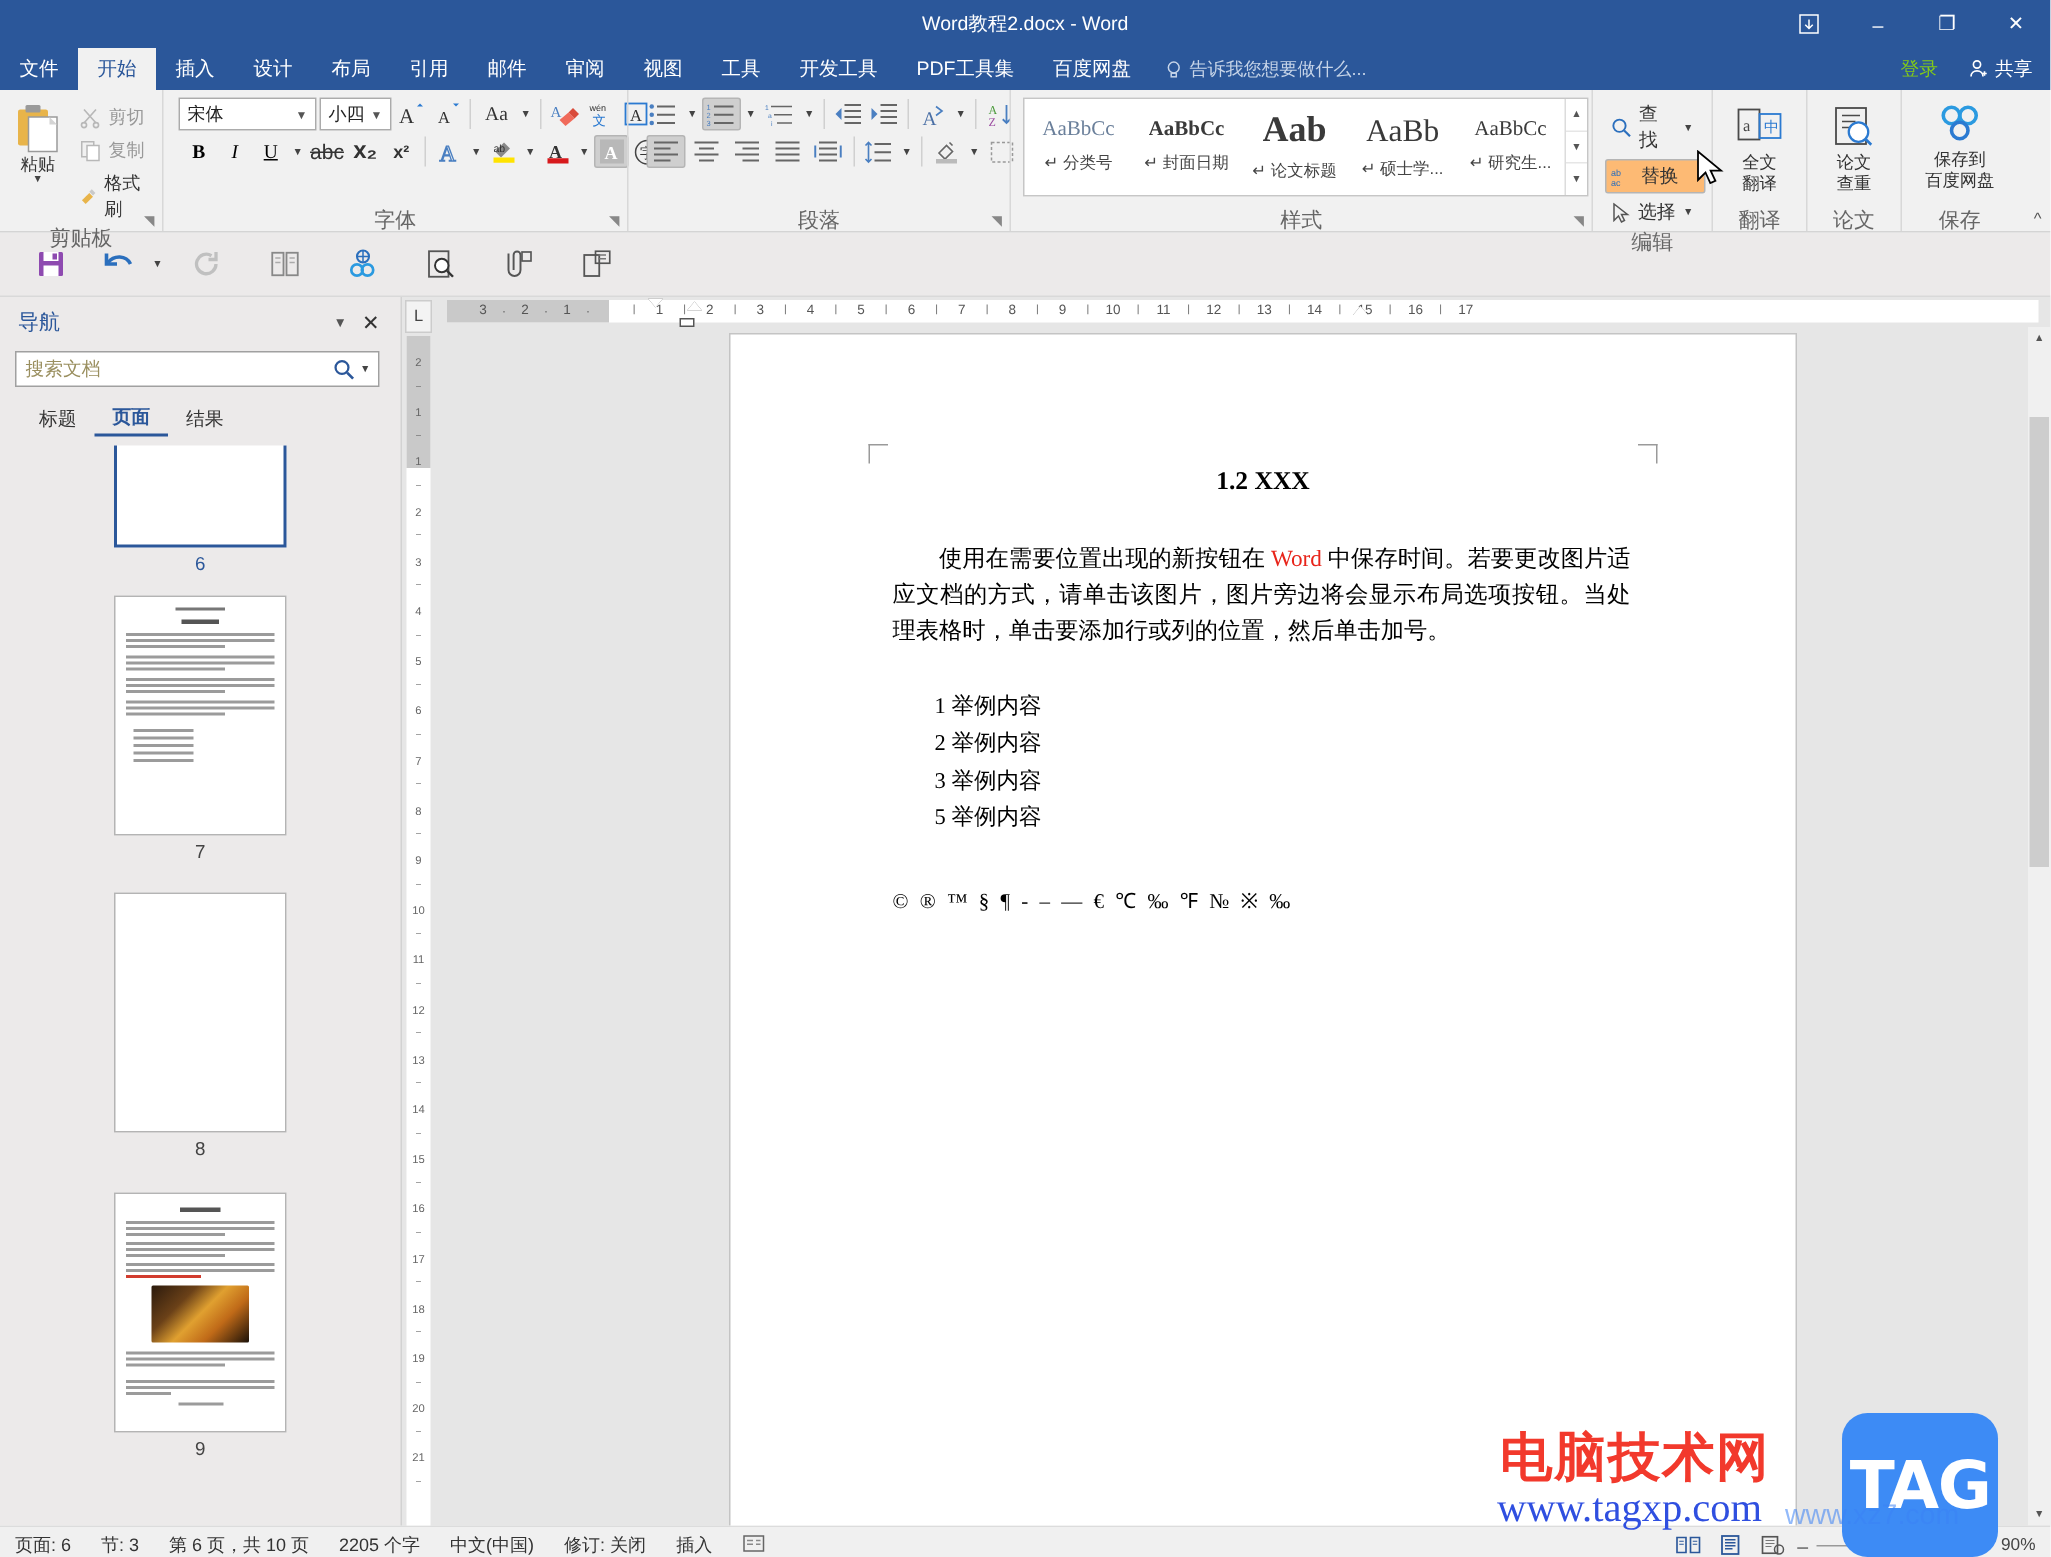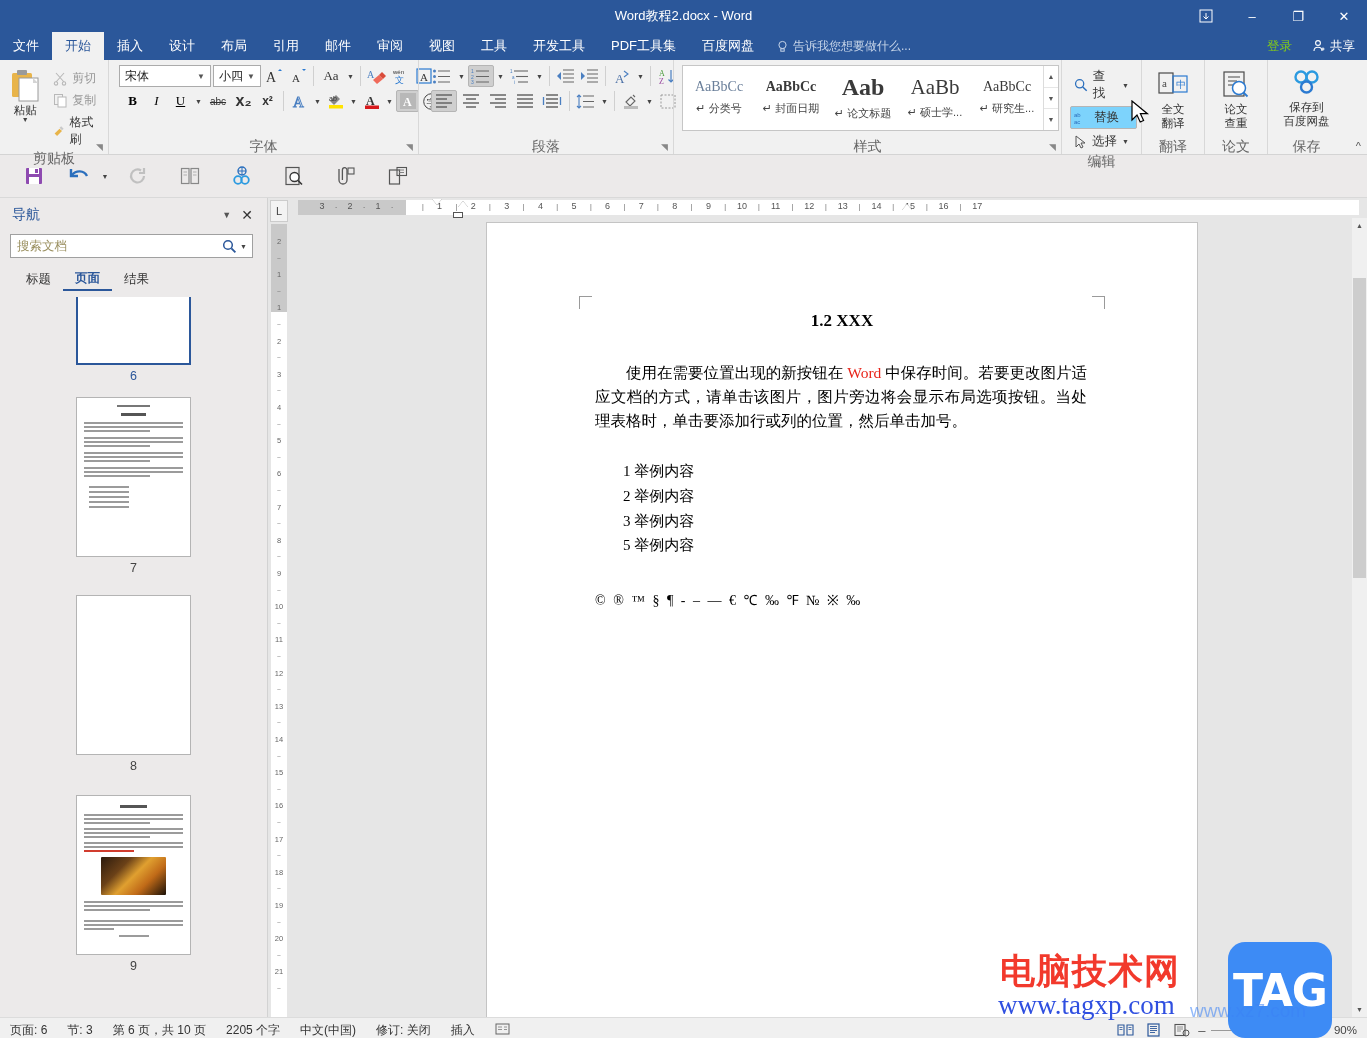--- a/index.html
+++ b/index.html
@@ -81,21 +81,21 @@
     border: 1px solid transparent; padding: 2px 0; }
   .sty-prev { font-family: "Liberation Serif", serif; color: #3a3a3a; line-height: 1; white-space: nowrap; overflow: hidden; }
   .sty-name { font-size: 11px; color: #444; margin-top: 7px; white-space: nowrap; max-width: 70px; overflow: hidden; text-overflow: ellipsis; }
   .gal-scroll { width: 15px; border-left: 1px solid #dcdcdc; display: flex; flex-direction: column; }
   .gal-scroll div { flex: 1; display: flex; align-items: center; justify-content: center; font-size: 7px; color: #555; }
   .gal-scroll div + div { border-top: 1px solid #e6e6e6; }
 
   
   .elist { display: flex; flex-direction: column; gap: 1px; }
   .eitem { display: flex; align-items: center; gap: 5px; padding: 2px 7px 2px 3px; border: 1px solid transparent; border-radius: 2px; }
-  .eitem.sel { background: #7dd3fc; border-color: #b5b5b5; }
+  .eitem.sel { background: #fdba74; border-color: #b5b5b5; }
   .eitem .t { font-size: 12.5px; color: #333; }
   .bigbtn { width: 56px; display: flex; flex-direction: column; align-items: center; padding-top: 3px;
     border: 1px solid transparent; border-radius: 2px; }
   .bigbtn .t2 { font-size: 11.5px; color: #333; text-align: center; line-height: 14px; margin-top: 3px; }
   .collapse-ribbon { position: absolute; right: 6px; bottom: 2px; font-size: 11px; color: #555; }
 
   
   .qat { height: 43px; background: #eceaea; border-bottom: 1px solid #d9d9d9; display: flex; align-items: center; padding-left: 8px; gap: 0; }
   .qbtn { width: 52px; height: 40px; display: flex; align-items: center; justify-content: center;
     border: 1px solid transparent; border-radius: 2px; }
@@ -348,21 +348,21 @@
             <span style="font-weight:bold;font-size:13px;font-family:'Liberation Serif',serif">B</span>
           </div>
         <div class="ibtn">
             <span style="font-style:italic;font-size:13px;font-family:'Liberation Serif',serif">I</span>
           </div>
         <div class="ibtn">
             <span style="text-decoration:underline;font-size:13px;font-family:'Liberation Serif',serif">U</span>
           </div>
         <div class="dd">▼</div>
         <div class="ibtn" style="width:26px">
-            <span style="text-decoration:line-through;font-size:10px;color:#333">abc</span>
+            <span style="text-decoration:line-through;font-size:14px;color:#333">abc</span>
           </div>
         <div class="ibtn">
             <span style="font-size:16px;font-weight:bold;color:#333">x₂</span>
           </div>
         <div class="ibtn">
             <span style="font-size:12px;font-weight:bold;color:#333">x²</span>
           </div>
         <div class="sep"></div>
         <div class="ibtn">
             <svg width="18" height="18" viewBox="0 0 18 18">

